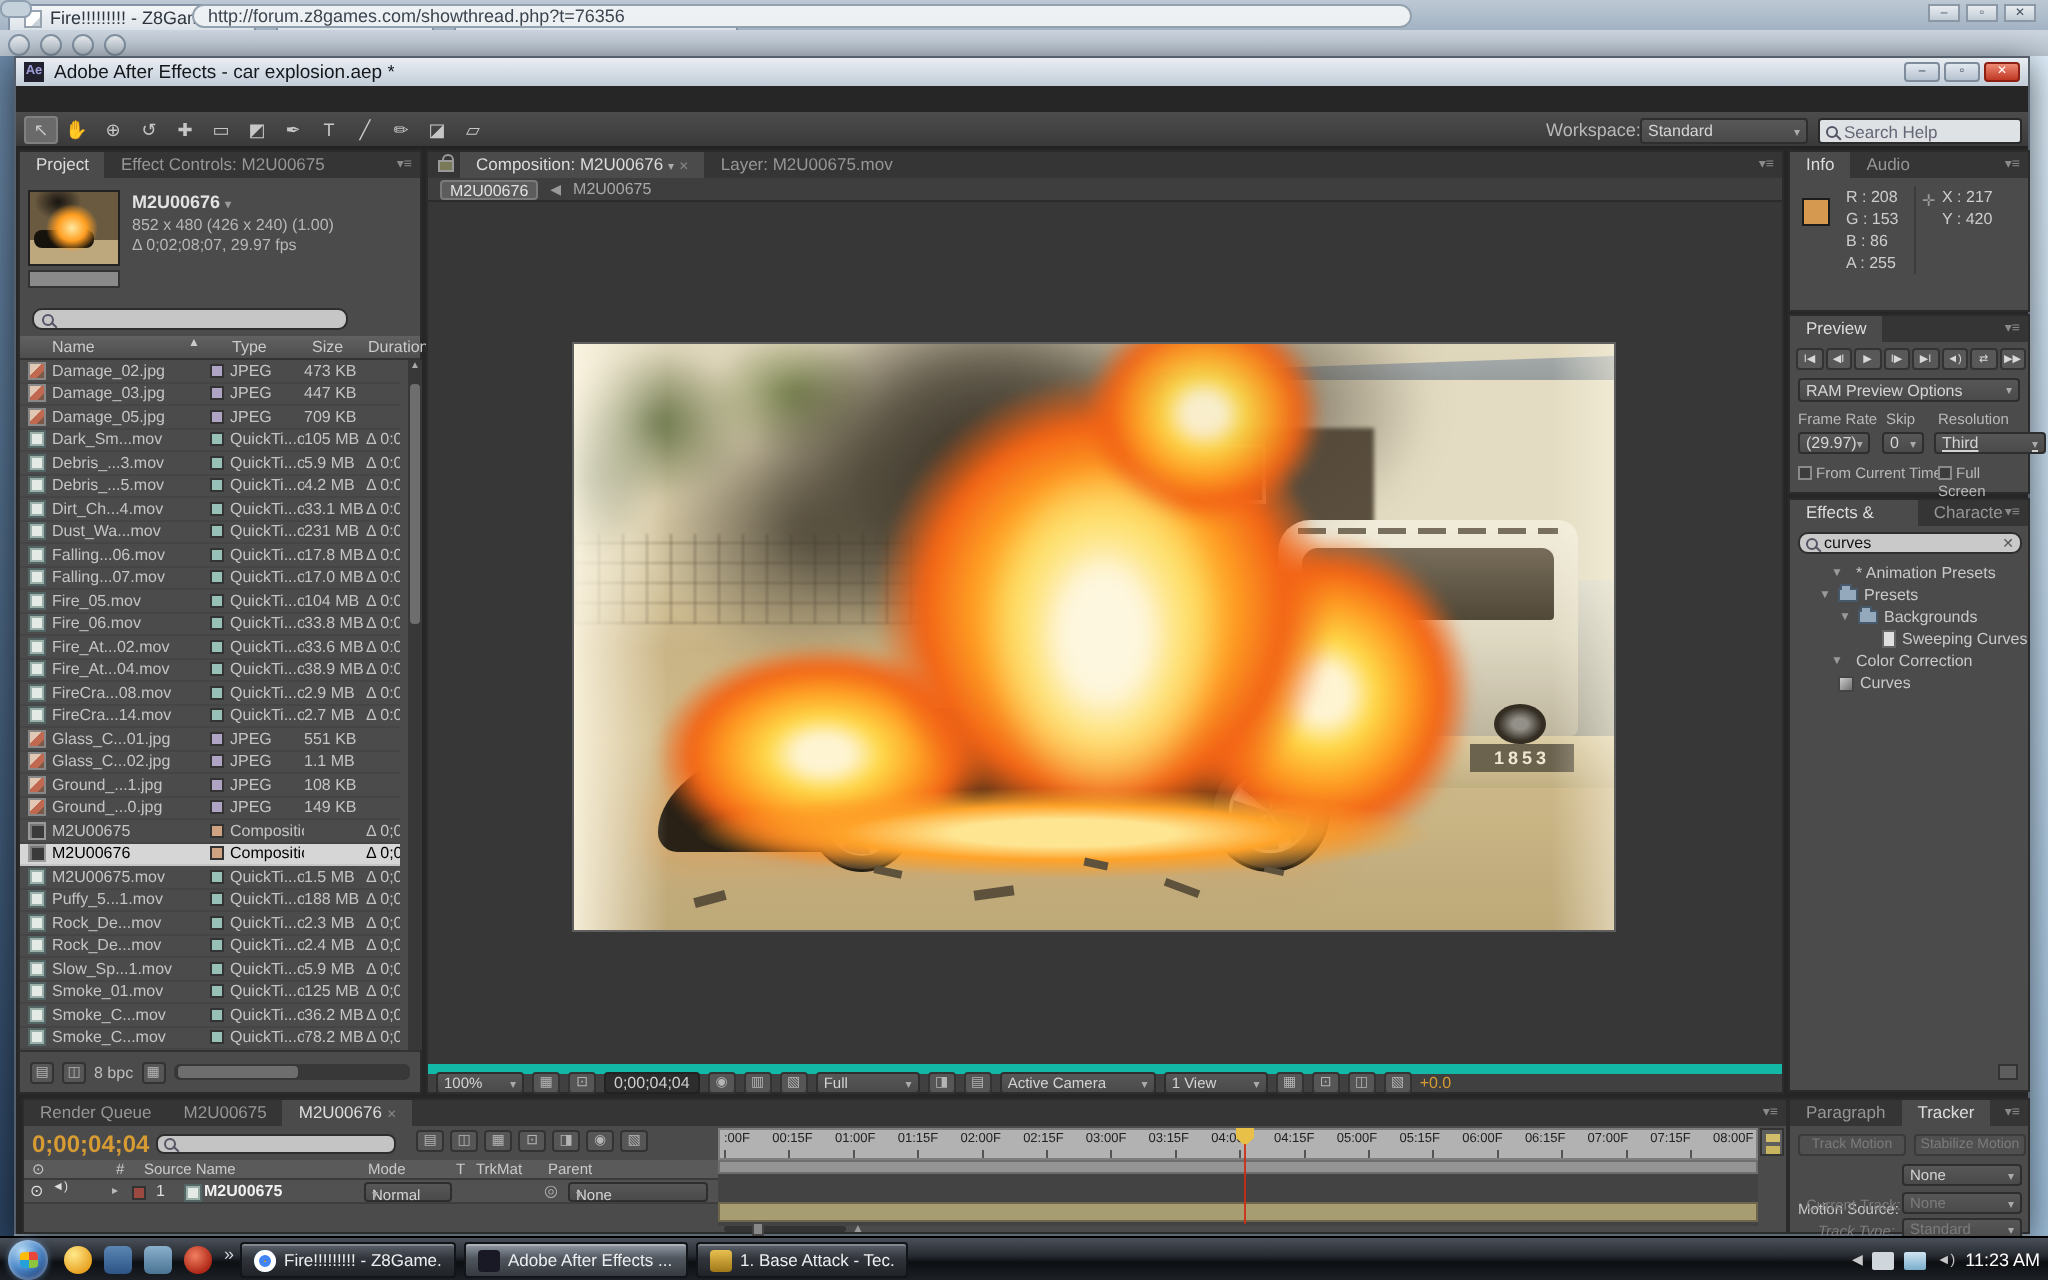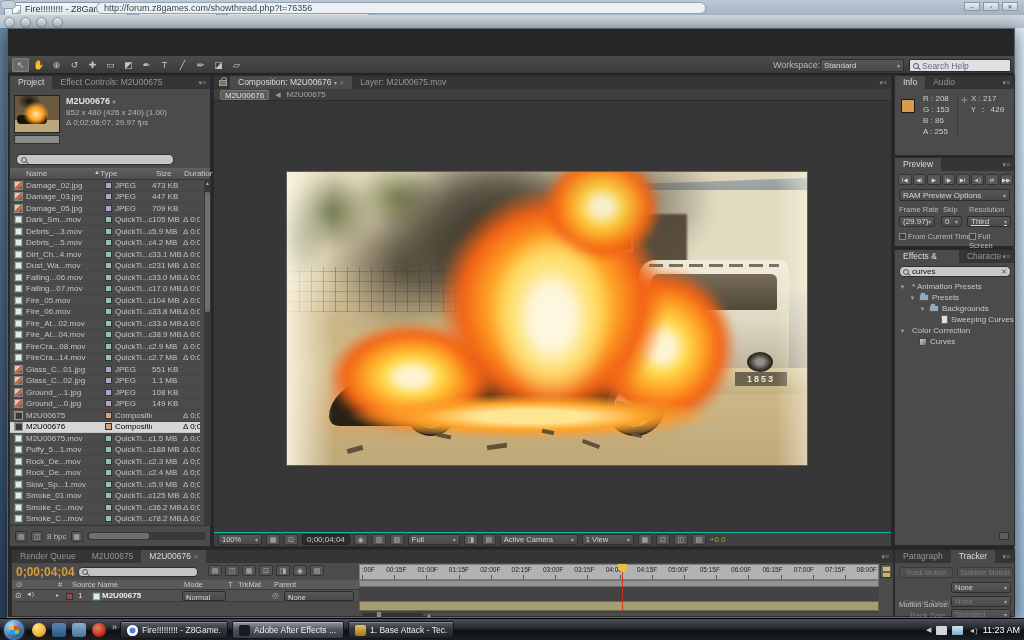--- a/index.html
+++ b/index.html
@@ -95,21 +95,21 @@
 
   
   #p-center{left:205px;top:1px;width:679px;height:472px;}
   .lockicon{width:8px;height:6px;background:#7a7a58;border:1px solid #999;position:relative;margin:4px 3px 0 5px;}
   .lockicon::before{content:'';position:absolute;left:1px;top:-4px;width:4px;height:3px;border:1px solid #999;border-bottom:none;border-radius:3px 3px 0 0;}
   #cv-crumbs{left:0;top:13px;width:677px;height:12px;background:#3e3e3e;border-bottom:1px solid #2c2c2c;display:flex;align-items:center;gap:6px;padding-left:6px;}
   #cv-chip{height:10px;background:#5c5c5c;border:1px solid #7a7a7a;border-radius:2px;font-size:8px;color:#e0e0e0;line-height:9px;padding:0 4px;}
   #cv-back{font-size:7px;color:#999;}
   #cv-prev{font-size:8px;color:#a8a8a8;}
   #cv-view{left:0;top:25px;width:677px;height:431px;background:#373737;}
-  #cv-bottom{left:0;top:456px;width:677px;height:14px;background:#404040;border-top:1px solid #14b8a6;display:flex;align-items:center;gap:4px;padding:0 4px;font-size:8px;color:#c8c8c8;}
+  #cv-bottom{left:0;top:456px;width:677px;height:14px;background:#404040;border-top:5px solid #14b8a6;display:flex;align-items:center;gap:4px;padding:0 4px;font-size:8px;color:#c8c8c8;}
   .mini{height:11px;font-size:7.5px;}
   #cv-tc{background:#2d2d2d;border:1px solid #222;color:#cfcfcf;padding:0 4px;height:11px;line-height:10px;border-radius:2px;}
   #cv-exp{color:#d79b33;}
 
   
   #scene{left:73px;top:96px;width:520px;height:293px;background:linear-gradient(#ded8c2 0%,#d2c6a4 38%,#c4b084 52%,#cdb98c 68%,#b7a376 100%);overflow:hidden;outline:1px solid rgba(255,255,255,.2);}
   .sc{position:absolute;}
   #sc-trees{left:-20px;top:-15px;width:210px;height:150px;filter:blur(4px);background:
     radial-gradient(70px 55px at 60px 55px,#55663c 0%,rgba(85,102,60,0) 70%),
     radial-gradient(60px 45px at 130px 40px,#6a7a46 0%,rgba(106,122,70,0) 70%),
@@ -155,30 +155,30 @@
   #info-swatch{left:6px;top:23px;width:14px;height:14px;border:1px solid #1c1c1c;}
   .infoline{position:absolute;font-size:8px;color:#cdcdcd;}
   #info-div{left:62px;top:17px;width:1px;height:44px;background:#3c3c3c;}
   #p-preview{left:886px;top:83px;width:121px;height:90px;}
   #pv-transport{left:3px;top:16px;width:115px;display:flex;gap:1px;}
   .tbtn2{flex:1;height:11px;background:#585858;border:1px solid #333;color:#d8d8d8;font-size:5.5px;line-height:10px;text-align:center;border-radius:2px;}
   #pv-ram{left:4px;top:31px;width:111px;height:12px;}
   .pvlabel{position:absolute;font-size:7.5px;color:#b9b9b9;}
   #pv-fr{left:4px;top:58px;width:36px;height:11px;}
   #pv-skip{left:46px;top:58px;width:21px;height:11px;}
-  #pv-res{left:72px;top:58px;width:44px;height:11px;text-decoration:underline;}
+  #pv-res{left:72px;top:58px;width:56px;height:11px;text-decoration:underline;}
   .cb{display:inline-block;width:7px;height:7px;border:1px solid #8a8a8a;background:#3d3d3d;vertical-align:-1px;margin-right:2px;}
   #p-effects{left:886px;top:175px;width:121px;height:297px;}
   #fx-search{left:4px;top:16px;width:112px;height:11px;background:#c9c9c9;border:1px solid #2e2e2e;border-radius:5px;display:flex;align-items:center;gap:3px;padding:0 3px;}
   #fx-search input{flex:1;min-width:0;border:none;background:transparent;font-size:8px;outline:none;color:#111;}
   #fx-clear{font-size:7px;color:#555;}
   #fx-tree{left:0;top:31px;width:119px;}
   .fxrow{display:flex;align-items:center;height:11px;font-size:8px;color:#c9c9c9;gap:3px;}
   .fxrow .tw{font-size:6px;color:#9a9a9a;width:7px;text-align:center;flex:none;}
-  .fxrow.i0{padding-left:4px;}.fxrow.i1{padding-left:14px;}.fxrow.i2{padding-left:24px;}.fxrow.i3{padding-left:36px;}
+  .fxrow.i0{padding-left:20px;}.fxrow.i1{padding-left:14px;}.fxrow.i2{padding-left:24px;}.fxrow.i3{padding-left:36px;}
   .fxico{flex:none;}
   .fxico.folder{width:10px;height:7px;background:#94aabc;border:1px solid #46586a;position:relative;}
   .fxico.folder::before{content:'';position:absolute;left:0;top:-3px;width:4px;height:2px;background:#94aabc;border:1px solid #46586a;border-bottom:none;}
   .fxico.preset{width:7px;height:9px;background:#e0e0e0;border:1px solid #666;}
   .fxico.effect{width:8px;height:8px;background:linear-gradient(135deg,#cccccc,#6e6e6e);border:1px solid #444;}
   #fx-bottomicon{left:104px;top:282px;width:10px;height:8px;background:#5e5e5e;border:1px solid #333;}
 
   
   #p-tracker{left:886px;top:475px;width:121px;height:68px;}
   .trk-btn{position:absolute;height:11px;background:#4f4f4f;border:1px solid #3a3a3a;border-radius:2px;color:#7c7c7c;font-size:7px;text-align:center;line-height:10px;}
@@ -272,20 +272,29 @@
   <div class="bcirc abs" style="left:36px;top:2px;"></div>
   <div class="bcirc abs" style="left:52px;top:2px;"></div>
 </div>
 <div class="abs" id="burlbox"></div>
 <div class="abs nosel" id="burl">http://forum.z8games.com/showthread.php?t=76356</div>
 <div class="abs" id="left-strip"></div>
 <div class="abs" id="right-strip"></div>
 
 <div class="abs" id="ae">
 
+  <div class="abs" id="ae-title">
+    <span id="ae-appicon">Ae</span>
+    <span id="ae-titletext" class="nosel">Adobe After Effects - car explosion.aep *</span>
+    <span id="ae-winctl">
+      <span>–</span>
+      <span>▫</span>
+      <span class="close">✕</span>
+    </span>
+  </div>
 
 
   <div class="abs" id="ae-tools">
 
   <span class="tool active">↖</span>
       <span class="tool">✋</span>
       <span class="tool">⊕</span>
       <span class="tool">↺</span>
       <span class="tool">✚</span>
       <span class="tool">▭</span>
@@ -325,21 +334,21 @@
       <div class="abs nosel" id="pj-title"><span>M2U00676</span> <span style="font-size:6px;color:#999;">▾</span></div>
       <div class="abs nosel" id="pj-line1">852 x 480 (426 x 240) (1.00)</div>
       <div class="abs nosel" id="pj-line2">Δ 0;02;08;07, 29.97 fps</div>
       <div class="abs" id="pj-search">
         <span class="mag"></span>
         <input style="">
       </div>
       <div class="abs" id="pj-head">
         <span style="left:16px;">Name</span>
         <span style="left:84px;font-size:6px;">▲</span>
-        <span style="left:90px;">Type</span>
+        <span style="left:106px;">Type</span>
         <span style="left:146px;">Size</span>
         <span style="left:174px;">Duration</span>
       </div>
       <div class="abs pj-list">
 
           <div class="prow">
             <span class="fico jpeg"></span>
             <span class="c-name">Damage_02.jpg</span>
             <span class="chip jpeg"></span>
             <span class="c-type">JPEG</span>
@@ -408,21 +417,21 @@
             <span class="c-type">QuickTi...ovie</span>
             <span class="c-size">231 MB</span>
             <span class="c-dur">Δ 0:00</span>
           </div>
 
           <div class="prow">
             <span class="fico movie"></span>
             <span class="c-name">Falling...06.mov</span>
             <span class="chip movie"></span>
             <span class="c-type">QuickTi...ovie</span>
-            <span class="c-size">33.0 MB</span>
+            <span class="c-size">17.8 MB</span>
             <span class="c-dur">Δ 0:00</span>
           </div>
 
           <div class="prow">
             <span class="fico movie"></span>
             <span class="c-name">Falling...07.mov</span>
             <span class="chip movie"></span>
             <span class="c-type">QuickTi...ovie</span>
             <span class="c-size">17.0 MB</span>
             <span class="c-dur">Δ 0:00</span>
@@ -718,21 +727,21 @@
         <span class="pmenu">▾≡</span>
       </div>
       <div class="abs" id="info-swatch" style="background:#d59a4f;"></div>
       <span class="infoline" style="left:28px;top:18px;">R : 208</span>
       <span class="infoline" style="left:28px;top:29px;text-align:right;">G : 153</span>
       <span class="infoline" style="left:28px;top:40px;">B : 86</span>
       <span class="infoline" style="left:28px;top:51px;">A : 255</span>
       <div class="abs" id="info-div"></div>
       <span class="infoline" style="left:66px;top:20px;color:#999;">✛</span>
       <span class="infoline" style="left:76px;top:18px;">X : 217</span>
-      <span class="infoline" style="left:76px;top:29px;font-family:Liberation Mono, monospace;">Y : 420</span>
+      <span class="infoline" style="left:76px;top:29px;">Y : 420</span>
     </div>
 
     <div class="panel" id="p-preview">
       <div class="ptabs">
         <span class="ptab active">Preview</span>
         <span class="pmenu">▾≡</span>
       </div>
       <div class="abs" id="pv-transport">
 
       <span class="tbtn2">I◀</span>

